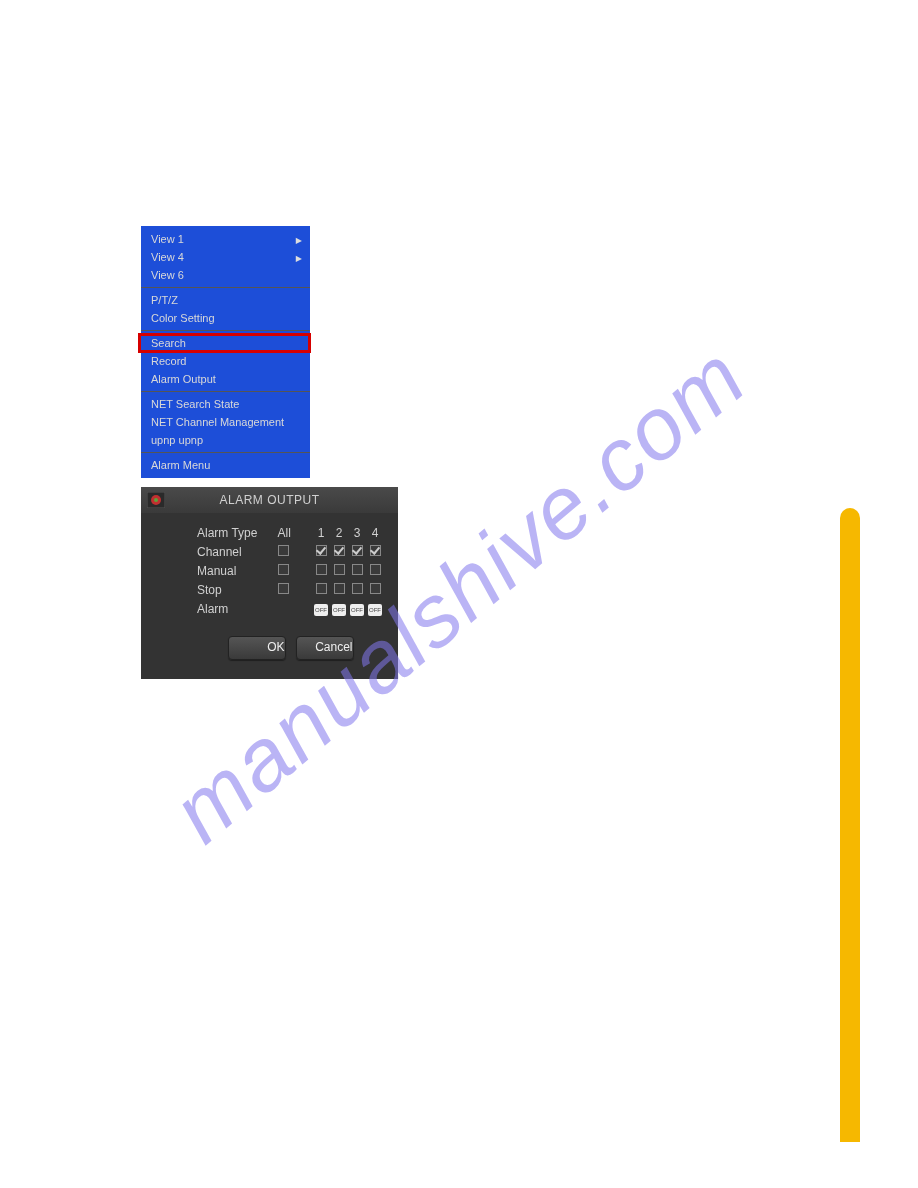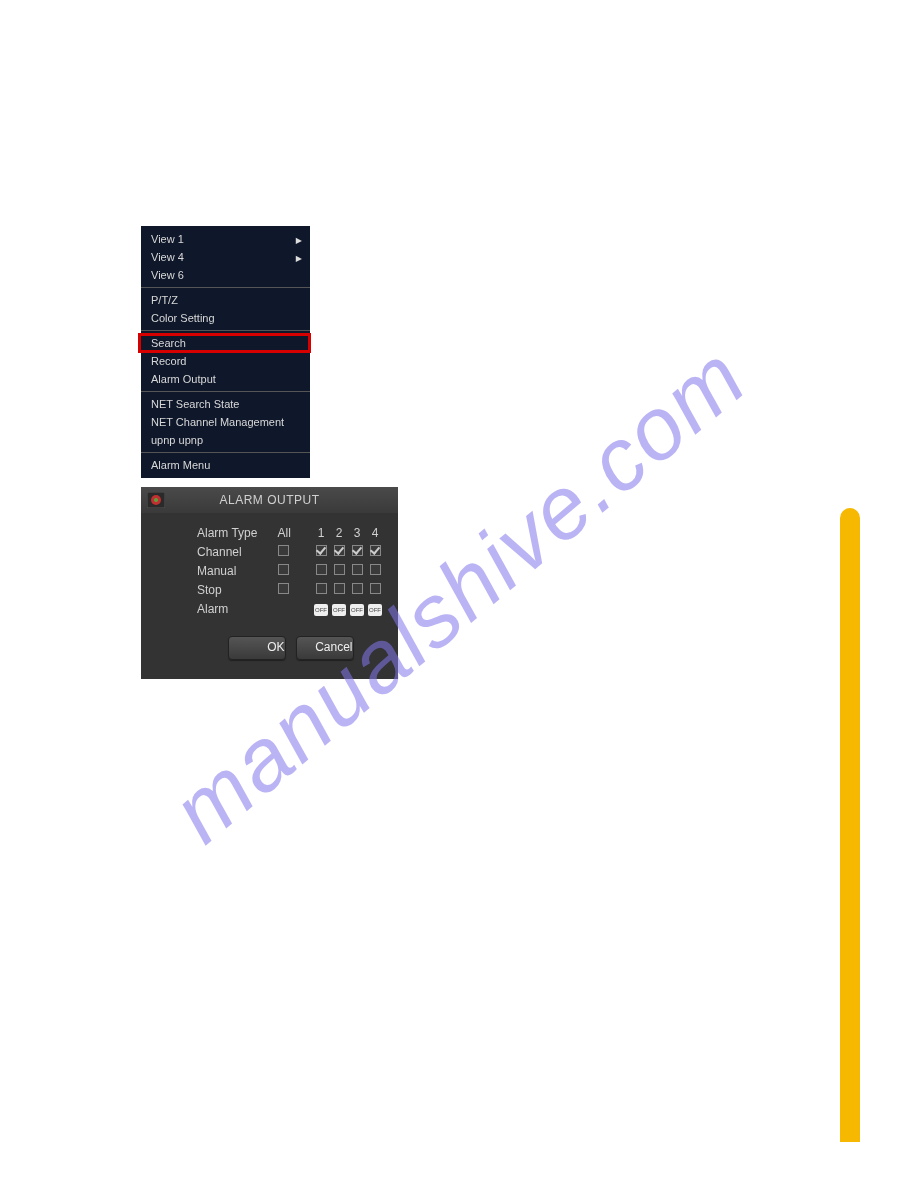--- a/index.html
+++ b/index.html
@@ -34,21 +34,21 @@
     background: #f6b800;
     border-radius: 10px 10px 0 0;
   }
 
   
   .ctx-menu {
     position: absolute;
     left: 141px;
     top: 226px;
     width: 169px;
-    background: #0f172a;
+    background: #1d4ed8;
     color: #d8d8d8;
     font-size: 11px;
     padding: 4px 0;
     box-sizing: border-box;
   }
   .ctx-item {
     padding: 2px 10px;
     position: relative;
     line-height: 14px;
   }

